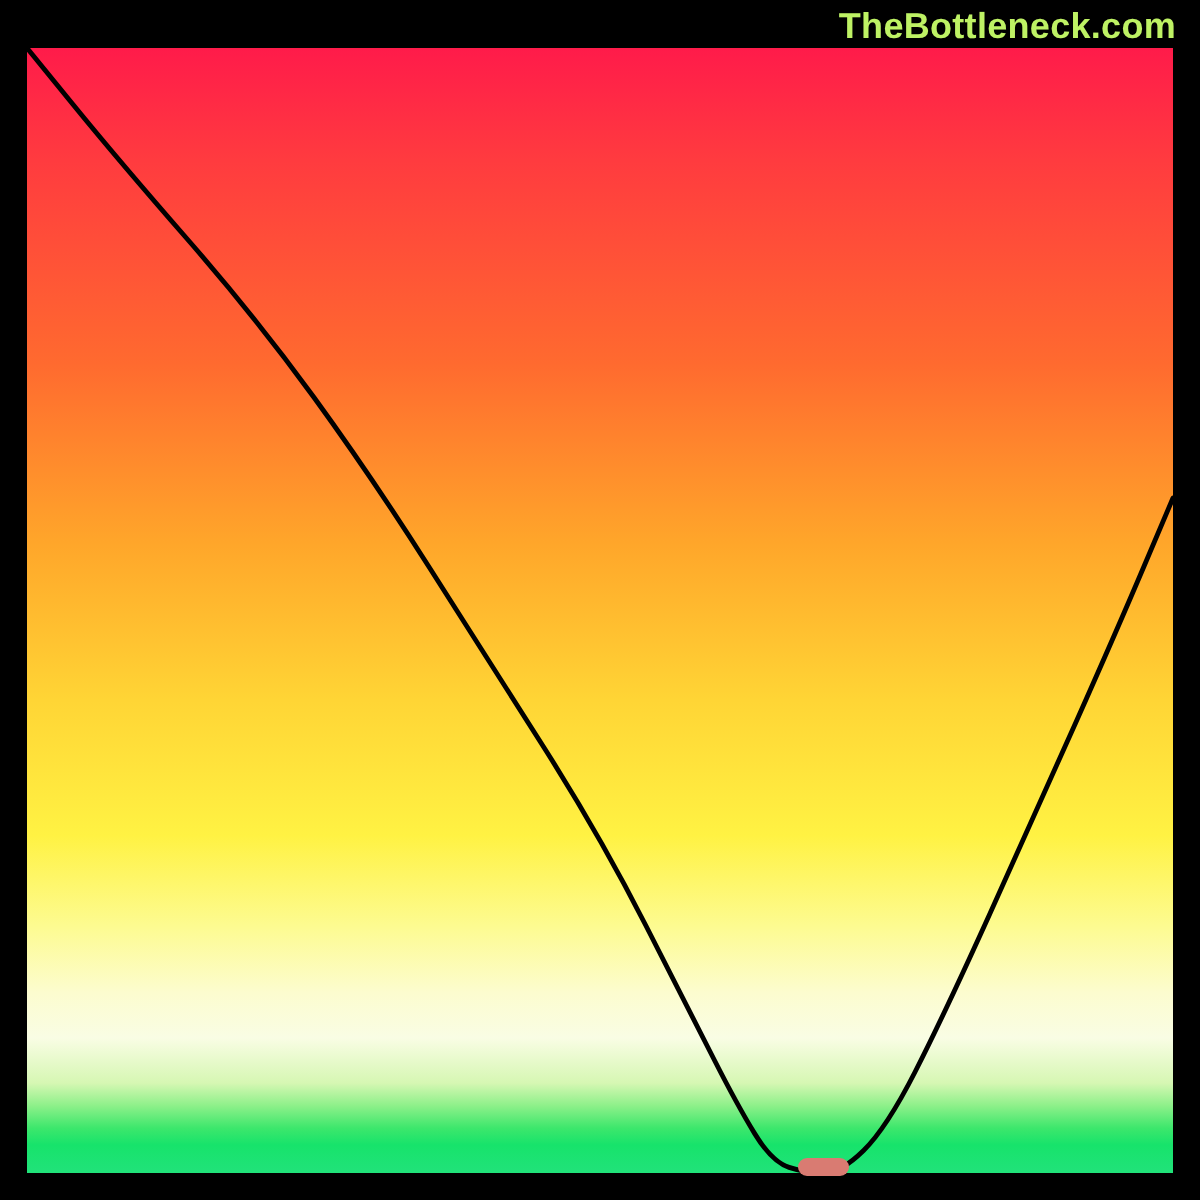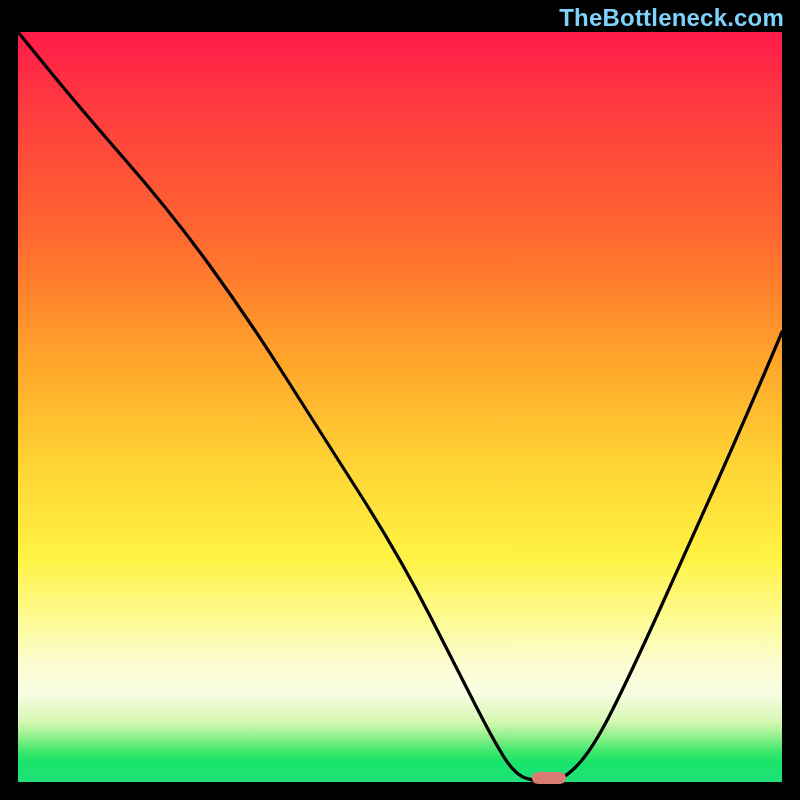--- a/index.html
+++ b/index.html
@@ -14,21 +14,21 @@
   .frame {
     position: relative;
     width: 800px;
     height: 800px;
     background: #000;
   }
   .watermark {
     position: absolute;
     top: 4px;
     right: 16px;
-    color: #7dd3fc;
+    color: #bef264;
     font-size: 24px;
     font-weight: 600;
     letter-spacing: 0.2px;
     margin-left: 13px;
   }
   .plot-area {
     position: absolute;
     left: 18px;
     top: 32px;
     width: 764px;

